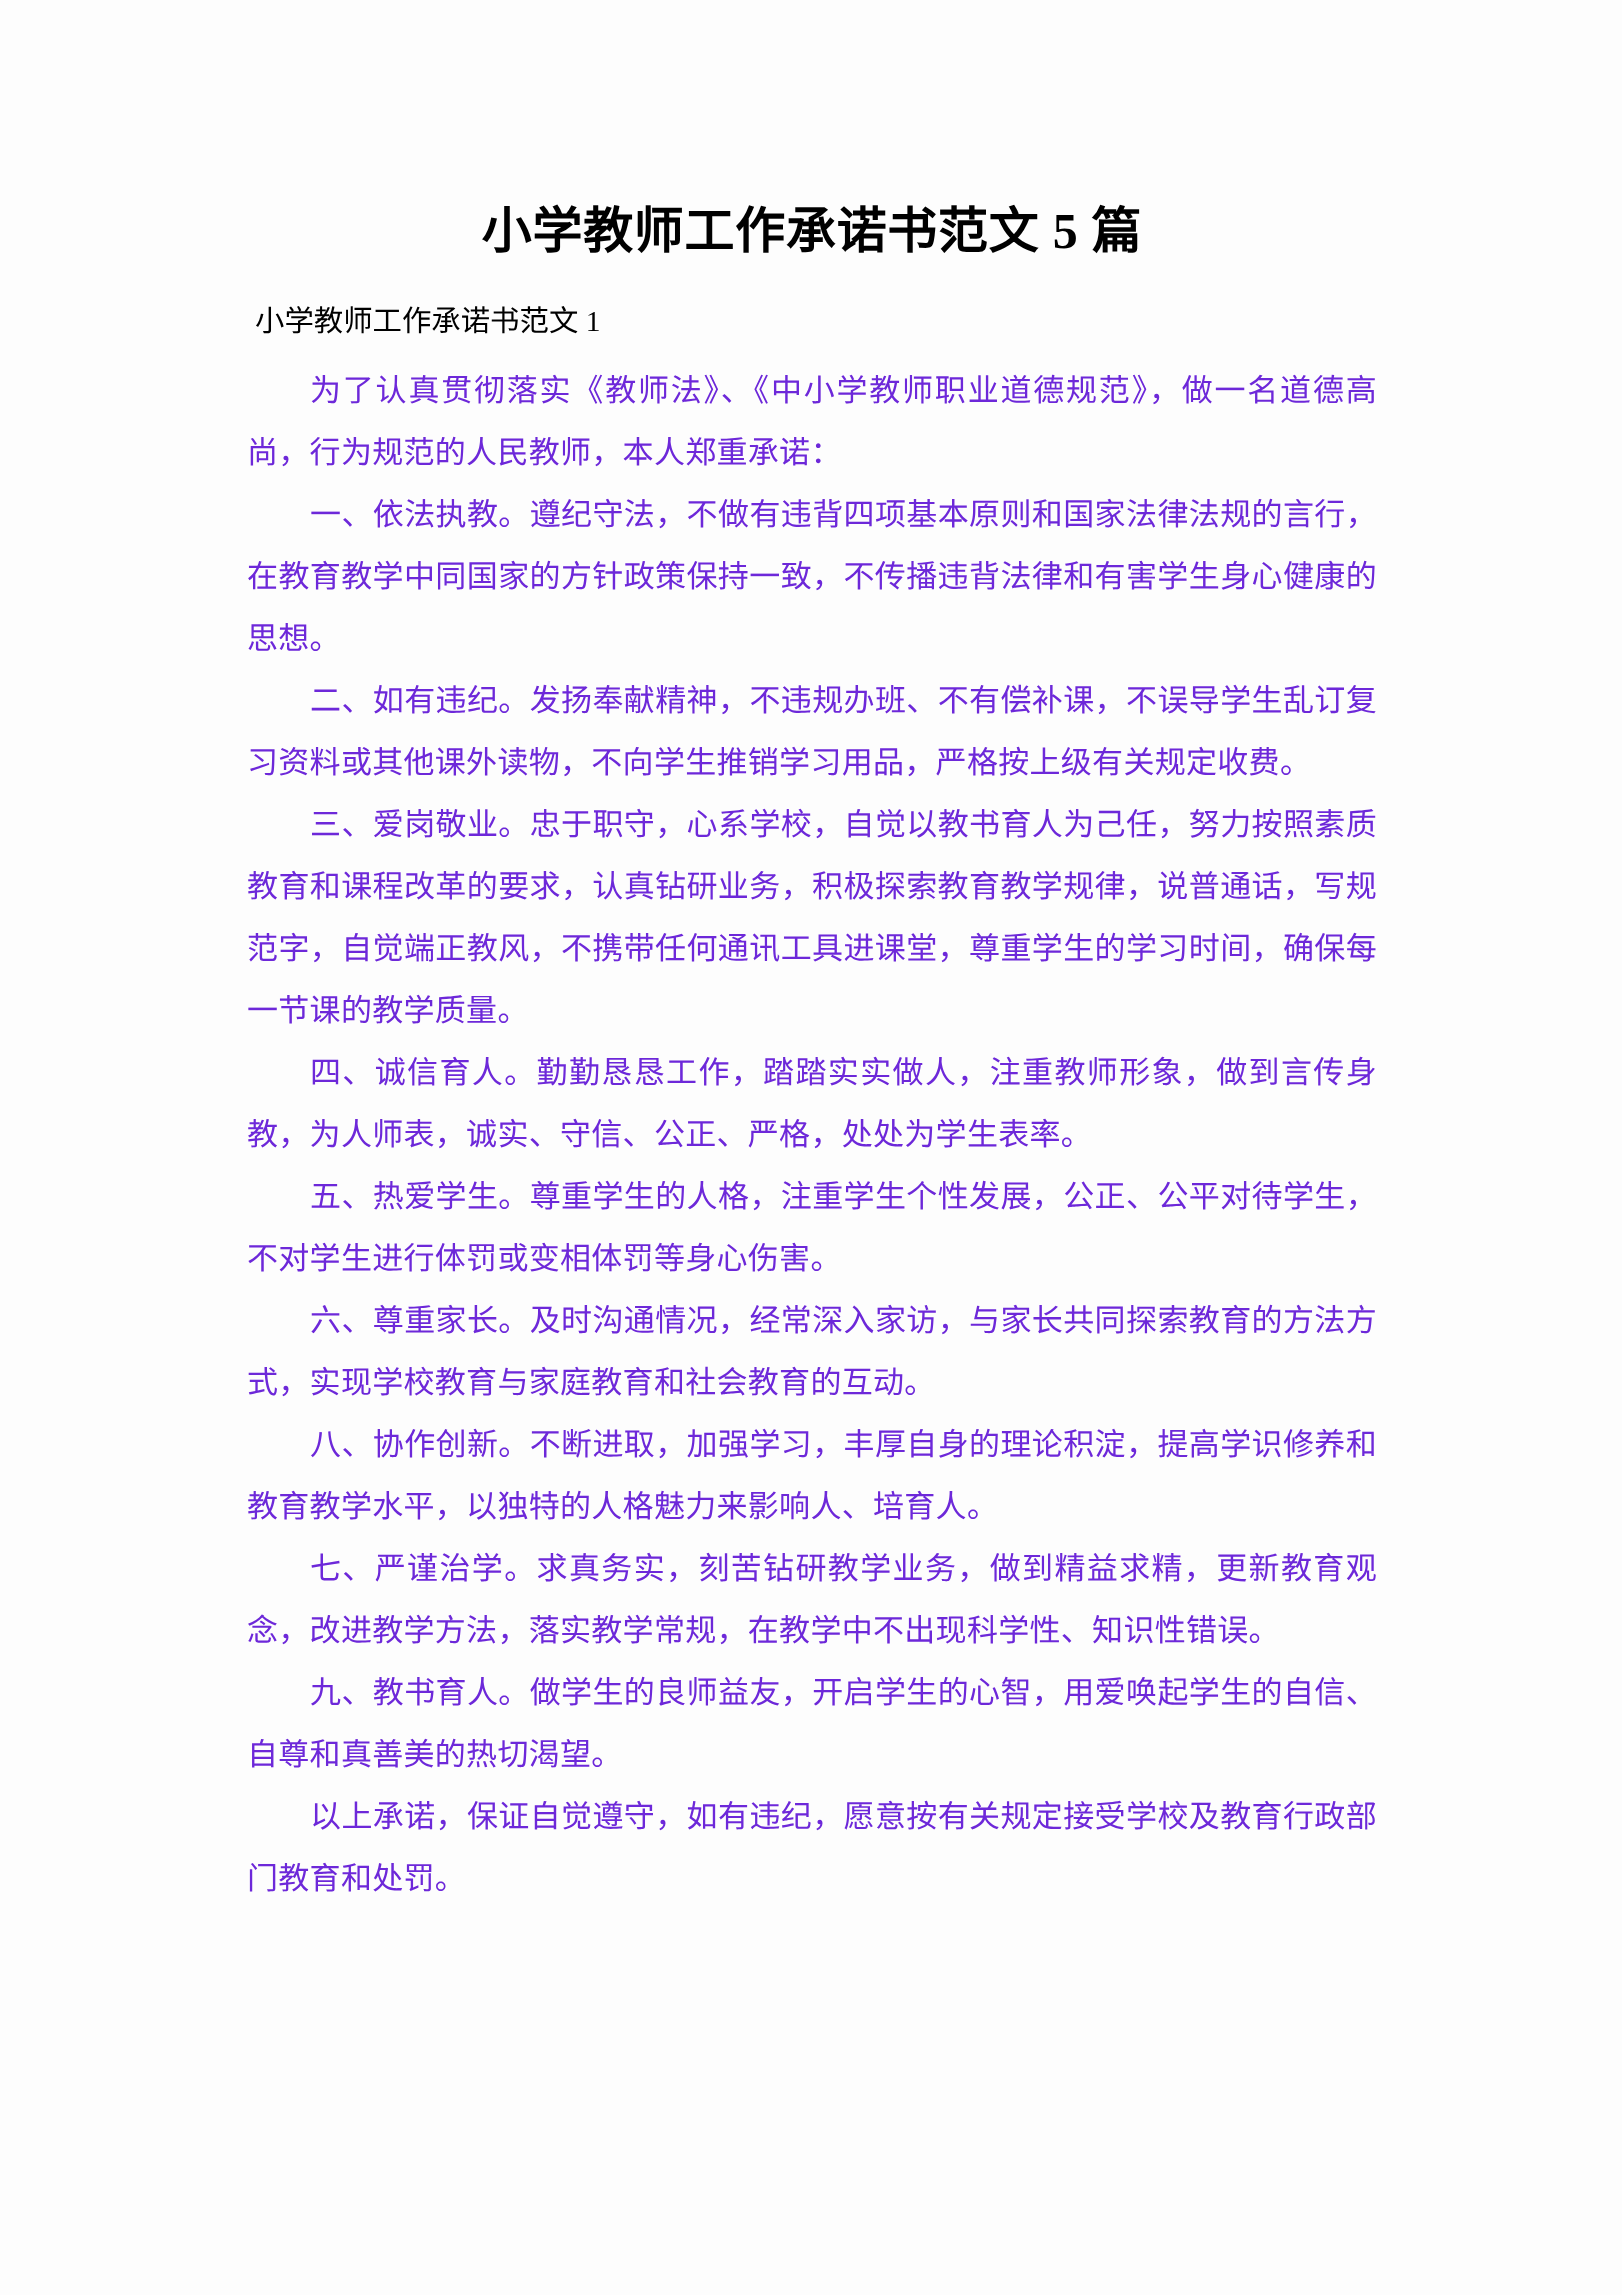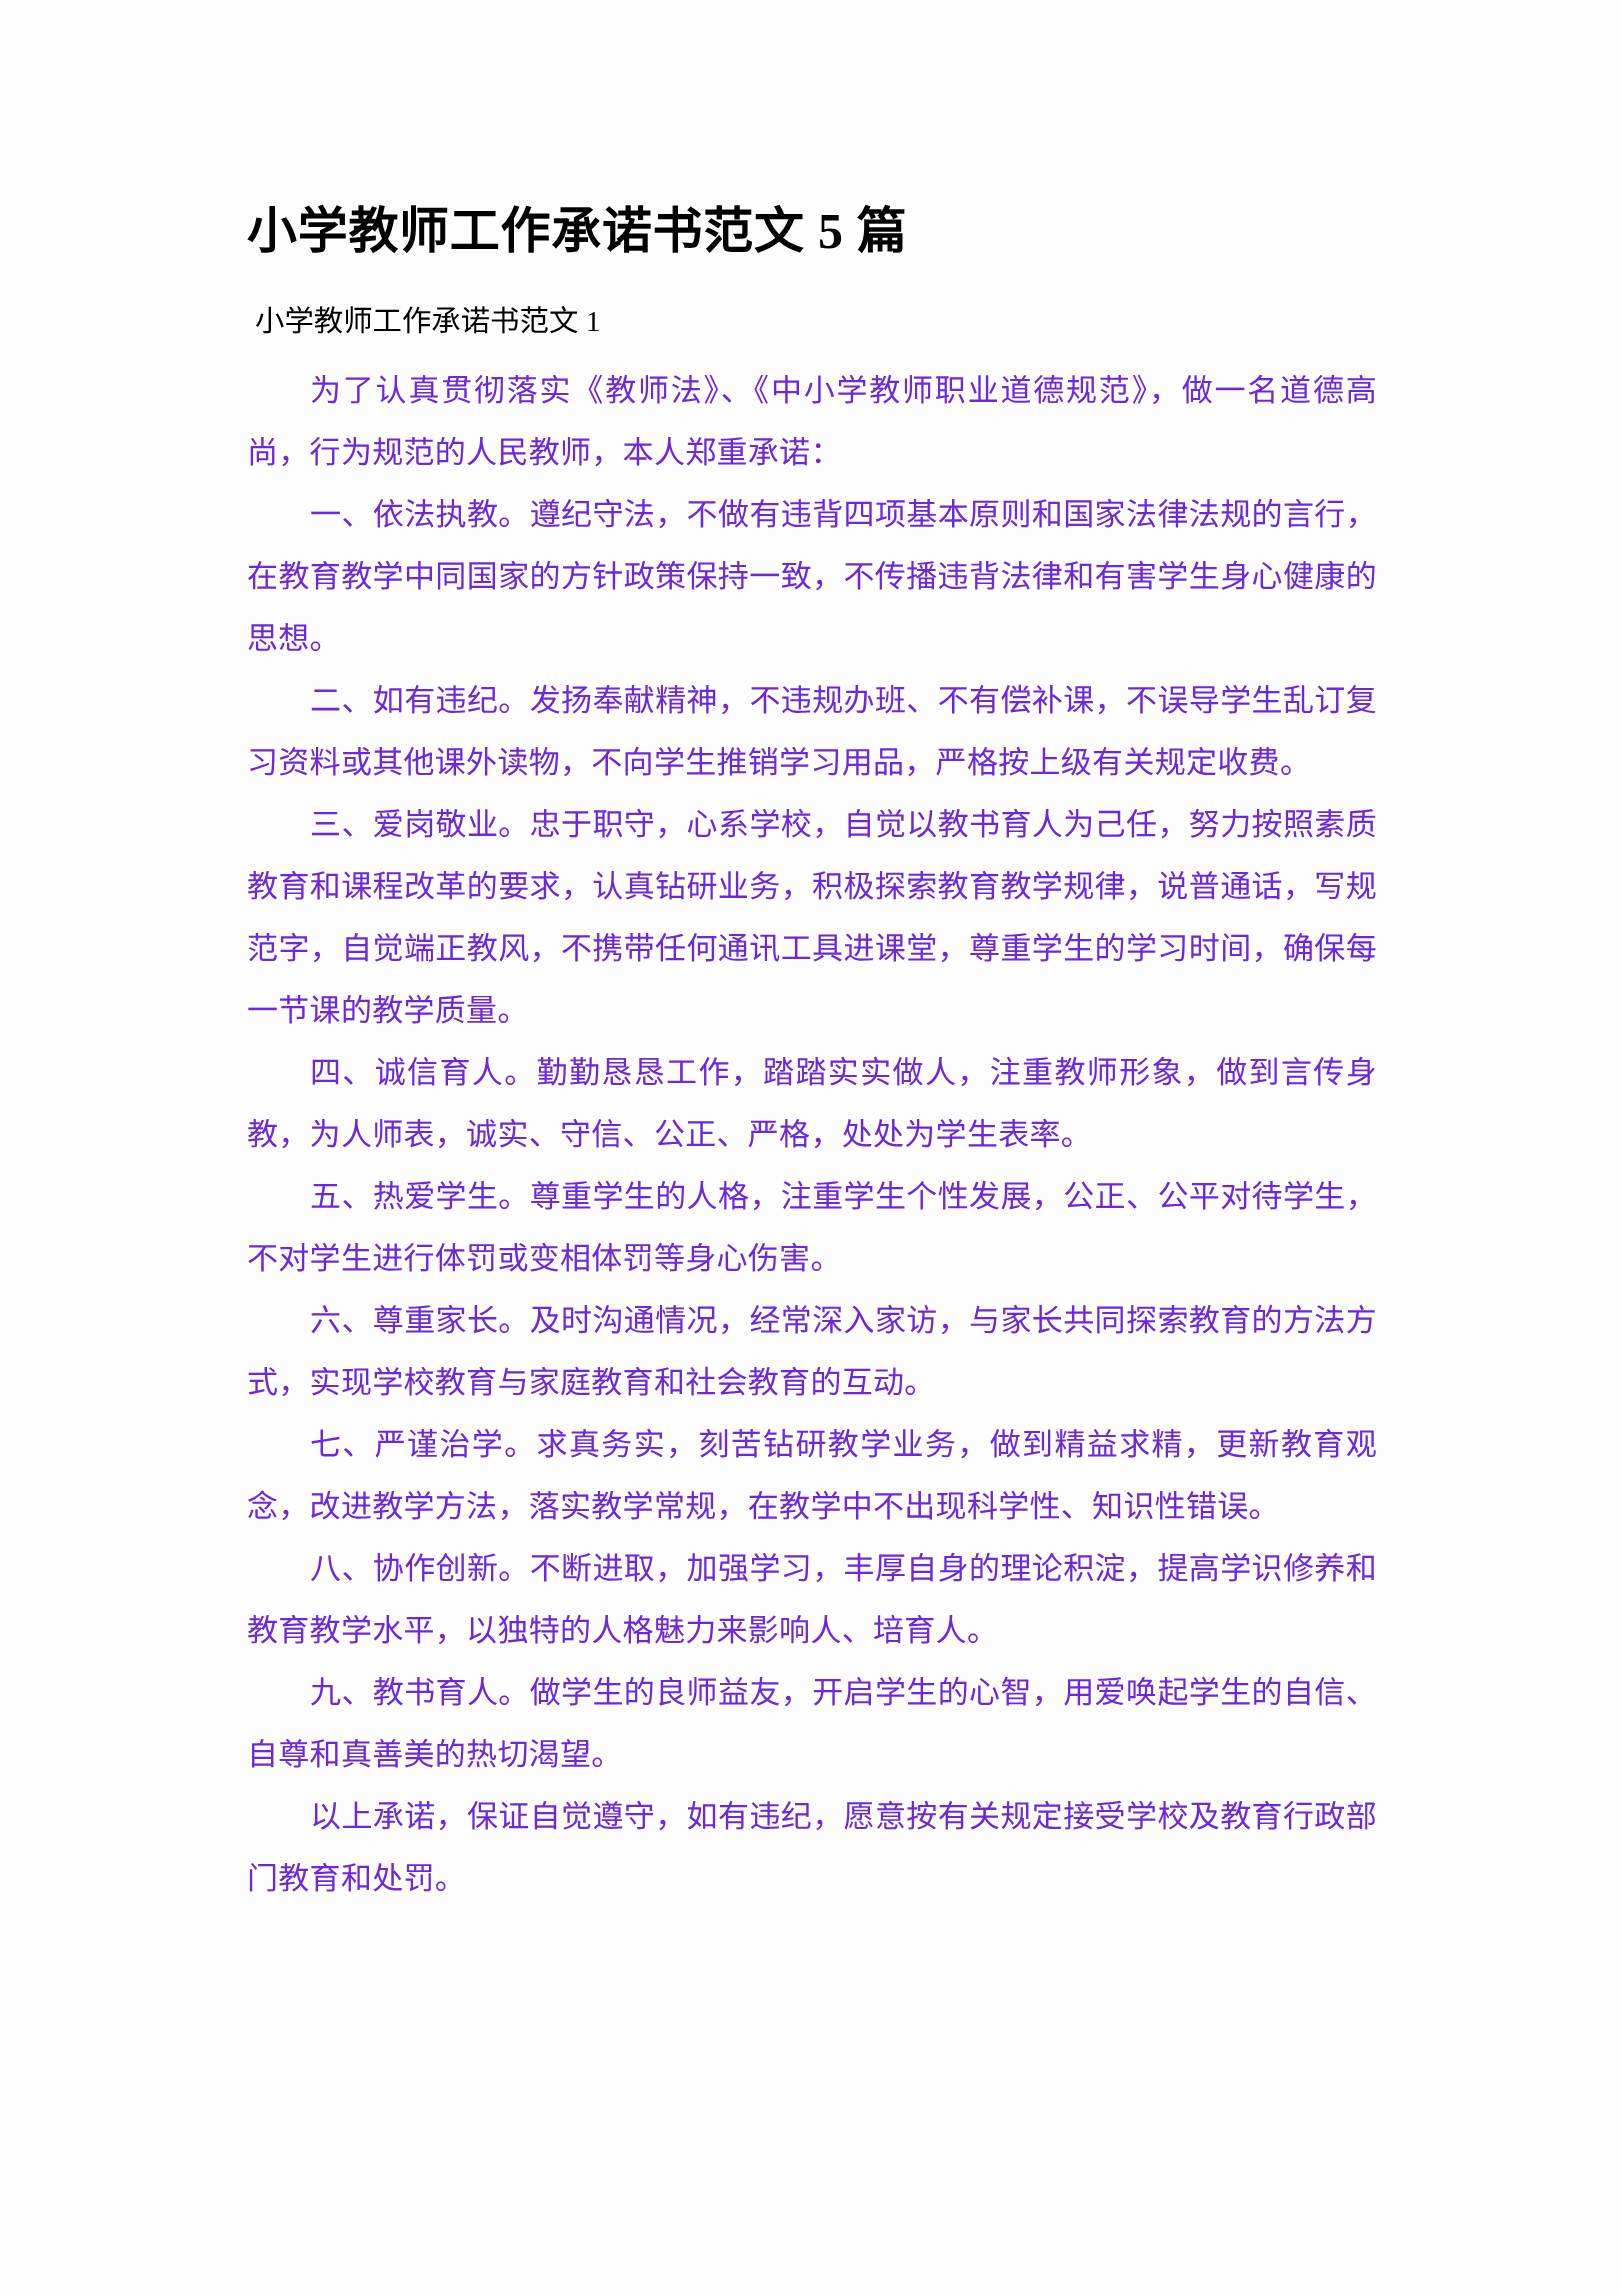--- a/index.html
+++ b/index.html
@@ -25,20 +25,21 @@
     left: 247px;
     top: 0;
     width: 1130px;
   }
 
   .doc-title {
     font-family: "Liberation Serif", "DejaVu Serif", serif;
     font-size: 50px;
     font-weight: bold;
     line-height: 1.1;
+    text-align: center;
     color: #000000;
     margin: 0;
     padding-top: 204px;
     letter-spacing: 0.7px;
     white-space: nowrap;
   }
 
   .subtitle {
     font-family: "Liberation Serif", "DejaVu Serif", serif;
     font-size: 29.4px;
@@ -86,23 +87,23 @@
     <p class="body-para">二、如有违纪。发扬奉献精神，不违规办班、不有偿补课，不误导学生乱订复习资料或其他课外读物，不向学生推销学习用品，严格按上级有关规定收费。</p>
 
     <p class="body-para">三、爱岗敬业。忠于职守，心系学校，自觉以教书育人为己任，努力按照素质教育和课程改革的要求，认真钻研业务，积极探索教育教学规律，说普通话，写规范字，自觉端正教风，不携带任何通讯工具进课堂，尊重学生的学习时间，确保每一节课的教学质量。</p>
 
     <p class="body-para">四、诚信育人。勤勤恳恳工作，踏踏实实做人，注重教师形象，做到言传身教，为人师表，诚实、守信、公正、严格，处处为学生表率。</p>
 
     <p class="body-para">五、热爱学生。尊重学生的人格，注重学生个性发展，公正、公平对待学生，不对学生进行体罚或变相体罚等身心伤害。</p>
 
     <p class="body-para">六、尊重家长。及时沟通情况，经常深入家访，与家长共同探索教育的方法方式，实现学校教育与家庭教育和社会教育的互动。</p>
 
+    <p class="body-para">八、协作创新。不断进取，加强学习，丰厚自身的理论积淀，提高学识修养和教育教学水平，以独特的人格魅力来影响人、培育人。</p>
+
     <p class="body-para">七、严谨治学。求真务实，刻苦钻研教学业务，做到精益求精，更新教育观念，改进教学方法，落实教学常规，在教学中不出现科学性、知识性错误。</p>
-
-    <p class="body-para">八、协作创新。不断进取，加强学习，丰厚自身的理论积淀，提高学识修养和教育教学水平，以独特的人格魅力来影响人、培育人。</p>
 
     <p class="body-para">九、教书育人。做学生的良师益友，开启学生的心智，用爱唤起学生的自信、自尊和真善美的热切渴望。</p>
 
 
     <p class="body-para">以上承诺，保证自觉遵守，如有违纪，愿意按有关规定接受学校及教育行政部门教育和处罚。</p>
 
   </div>
 </div>
 
 

